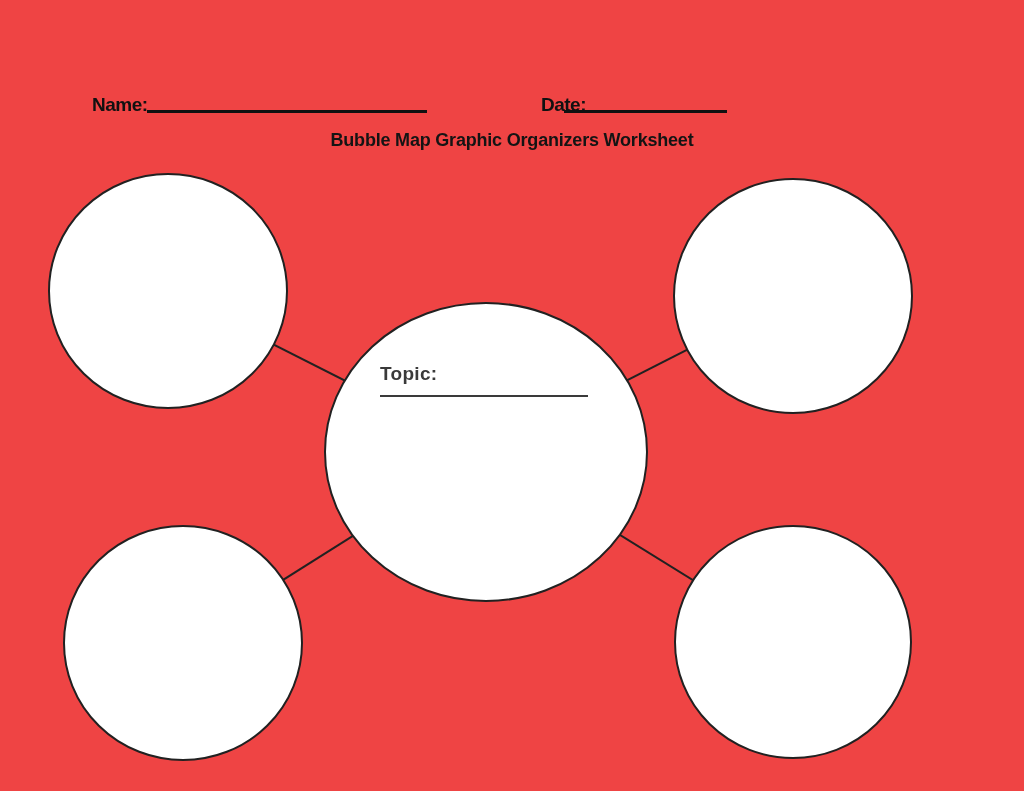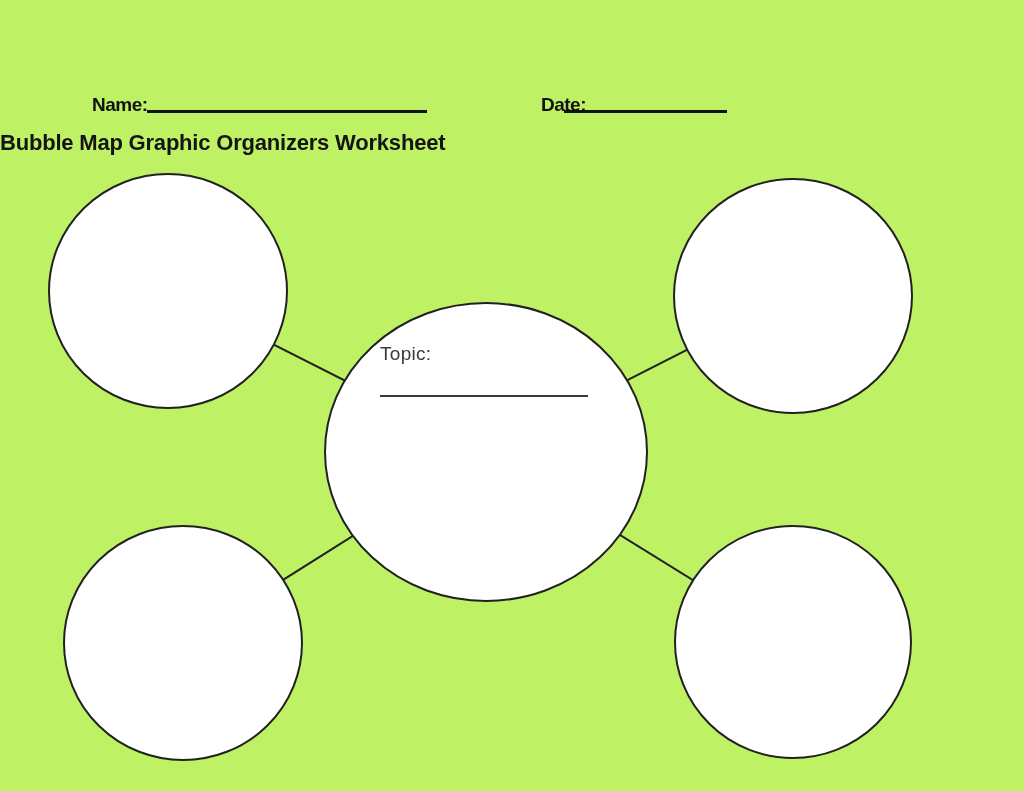--- a/index.html
+++ b/index.html
@@ -4,50 +4,51 @@
 <style>
   html, body {
     margin: 0;
     padding: 0;
     background: #ffffff;
   }
   #worksheet {
     position: relative;
     width: 1024px;
     height: 791px;
-    background: #bef264;
+    background: #ef4444;
     font-family: "Liberation Sans", "DejaVu Sans", sans-serif;
     overflow: hidden;
   }
   .abs { position: absolute; }
   .field-label {
     font-size: 19px;
     font-weight: bold;
     color: #111111;
     letter-spacing: -0.5px;
     white-space: nowrap;
   }
   .fill-line {
     height: 0;
     border-top: 3px solid #111111;
   }
   #page-title {
     left: 0;
     top: 130px;
     width: 1024px;
-    font-size: 22px;
+    text-align: center;
+    font-size: 18px;
     font-weight: bold;
     color: #141414;
     letter-spacing: -0.2px;
   }
   #topic-label {
     left: 380px;
-    top: 343px;
+    top: 363px;
     font-size: 19px;
-    font-weight: normal;
+    font-weight: bold;
     color: #3a3a3a;
     letter-spacing: 0.3px;
   }
   #topic-line {
     left: 380px;
     top: 395px;
     width: 208px;
     height: 0;
     border-top: 2px solid #3a3a3a;
   }

